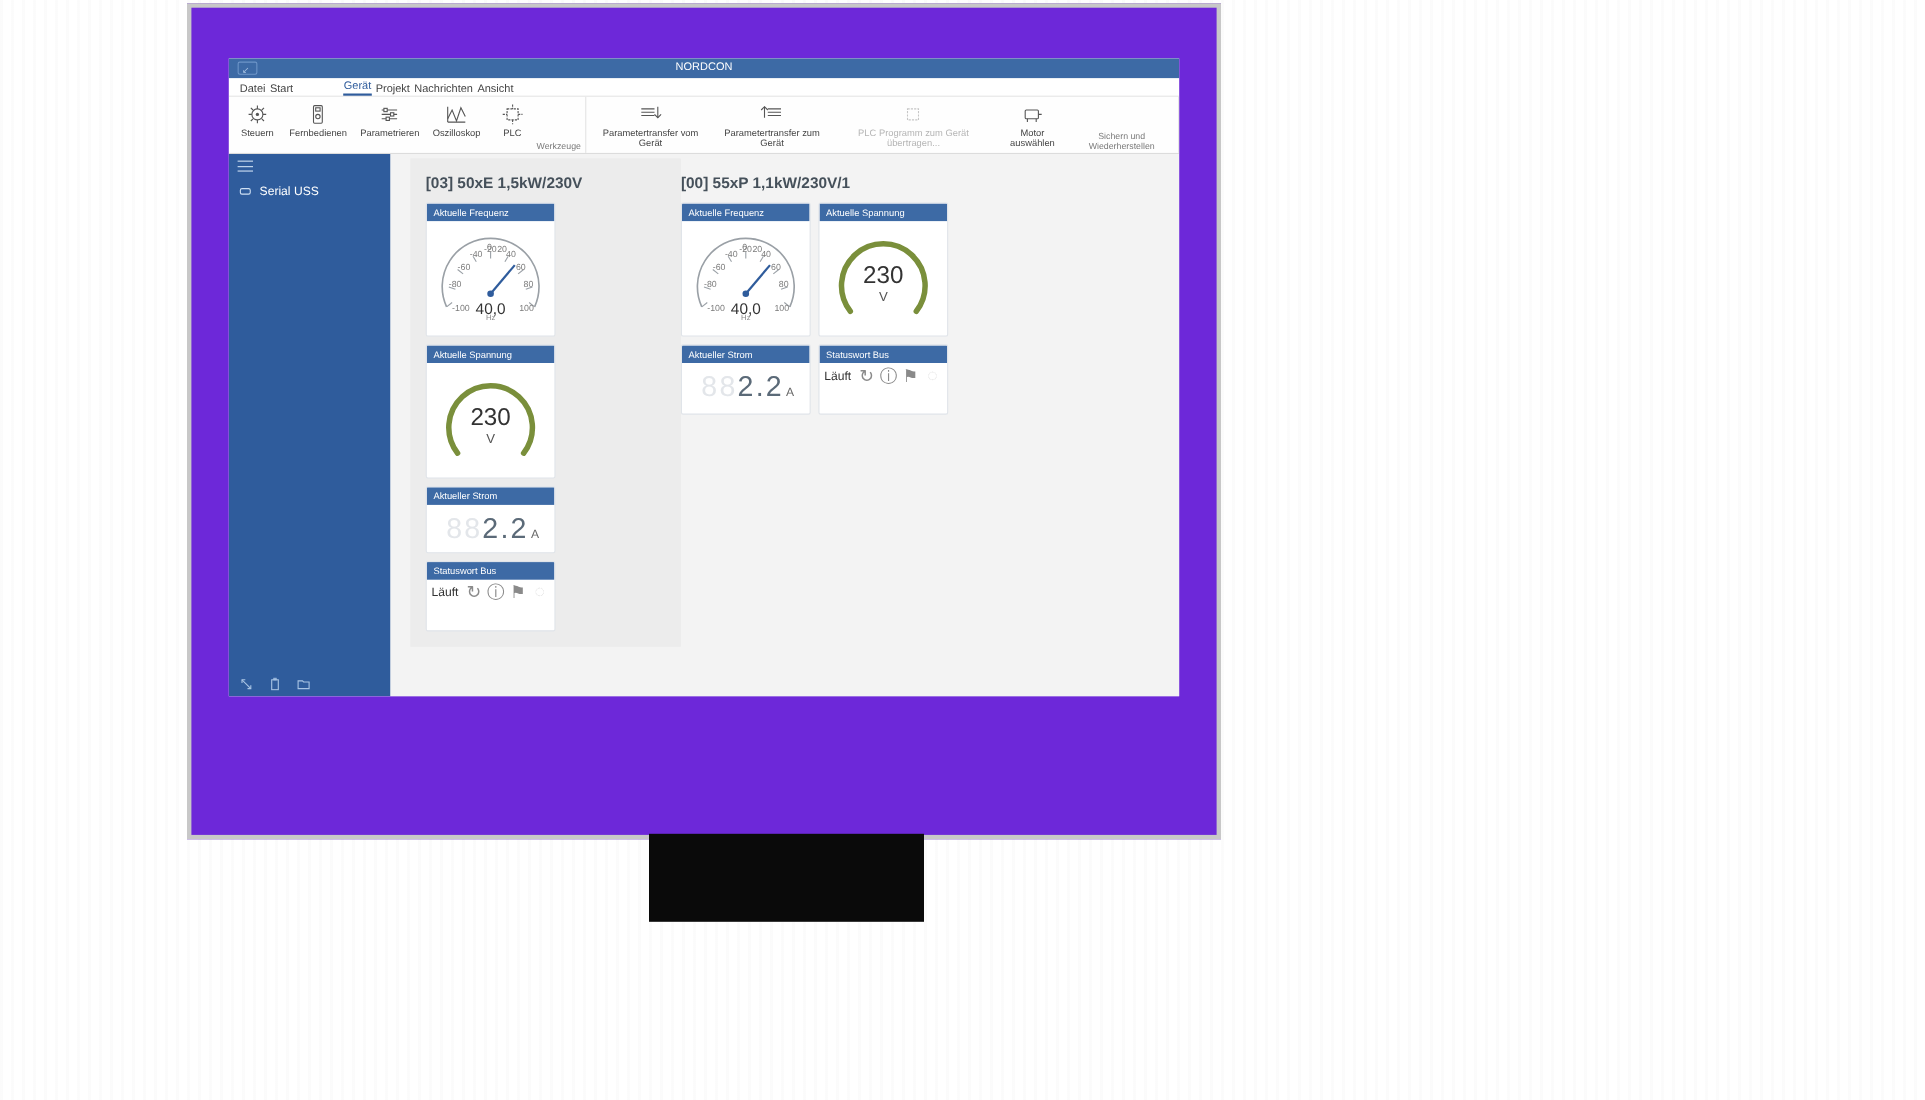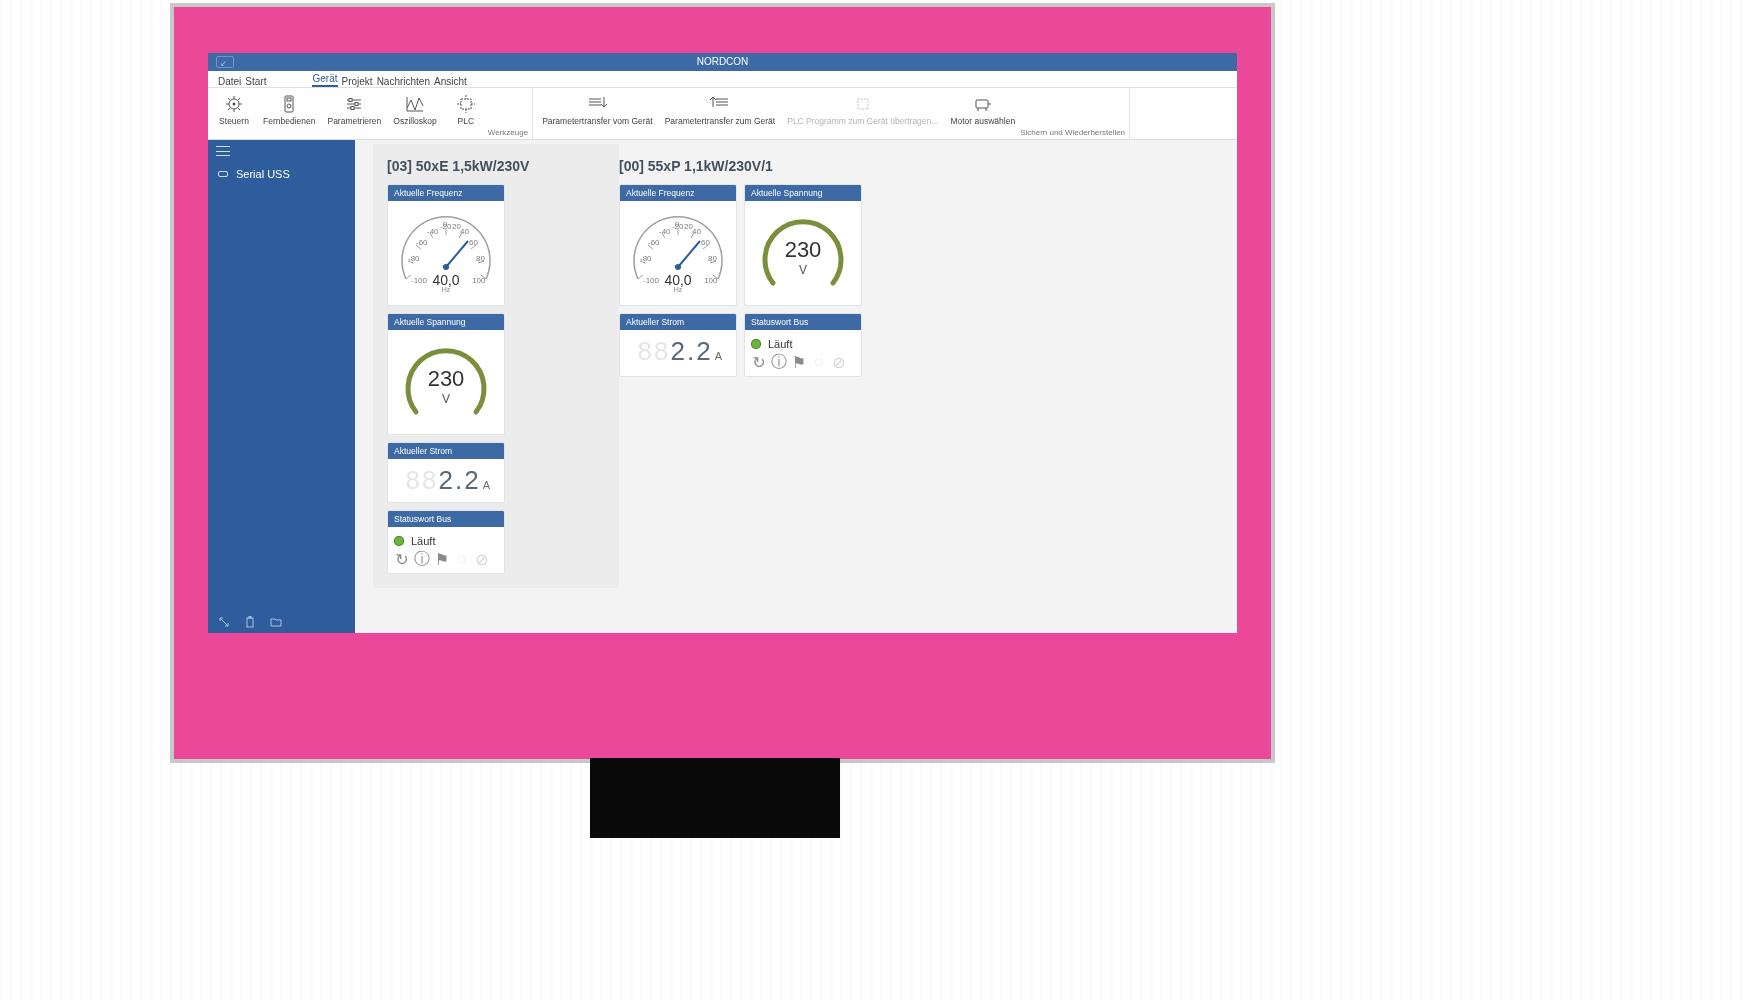--- a/index.html
+++ b/index.html
@@ -3,22 +3,22 @@
 <meta charset="utf-8">
 <style>
   * { margin:0; padding:0; box-sizing:border-box; font-family:"Segoe UI", Arial, sans-serif; }
   body { width:1750px; height:1000px; background:#fff; position:relative; overflow:hidden;}
 
   
   .bgdots { position:absolute; inset:0; z-index:0; background:
     repeating-linear-gradient(90deg, #f0f0f0 0 3px, #fff 3px 10px); opacity:.25;}
 
   
-  .monitor-outer { position:absolute; left:170px; top:3px; width:1105px; height:760px;
-    border:4px solid #c8c8c8; background:#ec4899; z-index:1; }
+  .monitor-outer { position:absolute; left:170px; top:3px; width:940px; height:760px;
+    border:4px solid #c8c8c8; background:#6d28d9; z-index:1; }
   .monitor-inner { position:absolute; left:34px; top:46px; right:34px; bottom:126px;
     background:#f6f6f6; overflow:hidden; }
   .monitor-stem { position:absolute; left:590px; top:758px; width:250px; height:80px;
     background:#0a0a0a; z-index:1;}
 
   
   .titlebar { height:18px; background:#3d6aa5; color:#fff; font-size:10px; text-align:center;
     line-height:18px; position:relative;}
   .titlebar .min { position:absolute; left:8px; top:3px; width:18px; height:12px; border:1px solid #6d95c8; border-radius:2px;}
   .titlebar .min::after { content:"↙"; color:#a9c4e4; font-size:8px; position:absolute; left:3px; top:-2px;}
@@ -58,21 +58,21 @@
   .device-col { width:246px; }
   .device-col.shade { background:#ececec; padding:14px; margin:-14px; }
   .device-title { font-size:14px; font-weight:600; color:#45505a; margin-bottom:10px; white-space:nowrap;}
 
   .cards { display:flex; flex-wrap:wrap; gap:7px;}
   .card { background:#fff; border:1px solid #e0e4e9; border-radius:2px; overflow:hidden;
     box-shadow:0 0 0 rgba(0,0,0,0); width:118px;}
   .card .chead { background:#3d6aa5; color:#fff; font-size:8.5px; padding:3px 6px;}
   .card .cbody { padding:6px; display:flex; align-items:center; justify-content:center; min-height:92px;}
   .card.low .cbody{ min-height:30px;}
-  .card.status .cbody{ flex-direction:column; align-items:flex-start; gap:6px; min-height:46px;}
+  .card.status .cbody{ align-items:flex-start; gap:6px; min-height:46px;}
 
   
   .gauge { position:relative; width:104px; height:92px;}
   .gauge text{ font-size:8px; fill:#7b7b7b;}
   .gauge .val { position:absolute; left:0; right:0; bottom:6px; text-align:center; font-size:14px; color:#333;}
   .gauge .unit{ font-size:7px; display:block; color:#888; margin-top:-2px;}
 
   .arcgauge { position:relative; width:104px; height:92px;}
   .arcgauge .val { position:absolute; left:0; right:0; top:30px; text-align:center; font-size:22px; color:#333; font-weight:400;}
   .arcgauge .unit{ font-size:12px; display:block; color:#555; font-weight:400;}

